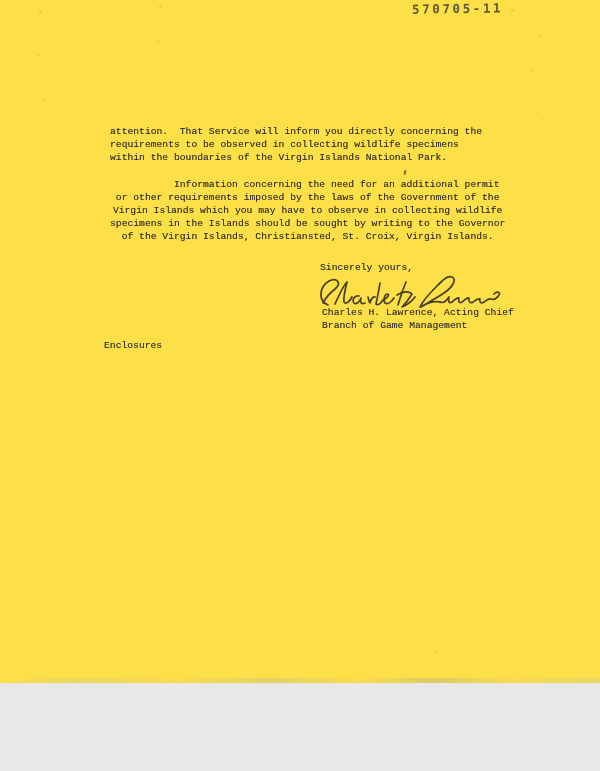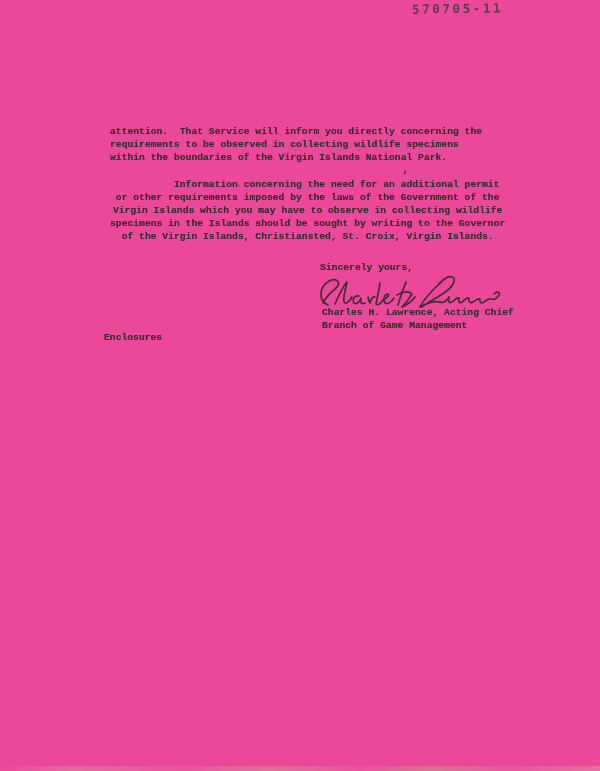--- a/index.html
+++ b/index.html
@@ -3,22 +3,22 @@
 <meta charset="utf-8">
 <style>
   html, body {
     margin: 0;
     padding: 0;
     background: #e8e8e8;
   }
   .page {
     position: relative;
     width: 600px;
-    height: 771px;
-    background: #ec4899;
+    height: 683px;
+    background: #fde047;
     overflow: hidden;
     font-family: "Liberation Mono", "DejaVu Sans Mono", monospace;
     color: #34302c;
   }
   
   .doc-number {
     position: absolute;
     left: 412px;
     top: 1px;
     font-family: "DejaVu Sans Mono", monospace;
@@ -33,27 +33,26 @@
   .typed {
     position: absolute;
     margin: 0;
     font-family: "Liberation Mono", "DejaVu Sans Mono", monospace;
     font-size: 9.7px;
     line-height: 13.1px;
     letter-spacing: 0px;
     white-space: pre;
     color: #34302c;
     text-shadow: 0 0 0.5px rgba(52,48,44,0.55);
-    font-weight: bold;
   }
   .p1 { left: 110px; top: 125px; }
   .p2 { left: 110px; top: 178px; text-align: center; }
   .closing { left: 320px; top: 261px; }
   .signer-block { left: 322px; top: 306px; }
-  .enclosures { left: 104px; top: 331px; }
+  .enclosures { left: 104px; top: 339px; }
   
   .signature {
     position: absolute;
     left: 314px;
     top: 270px;
     width: 190px;
     height: 46px;
   }
   .signature svg { display: block; }
   .sig-stroke {

